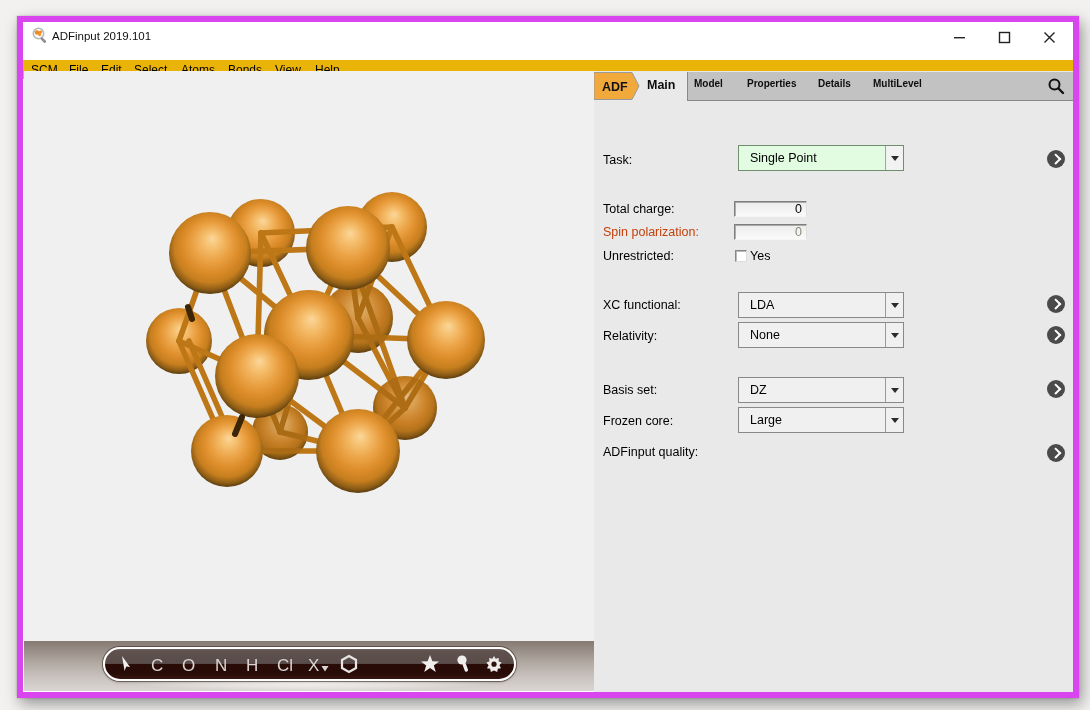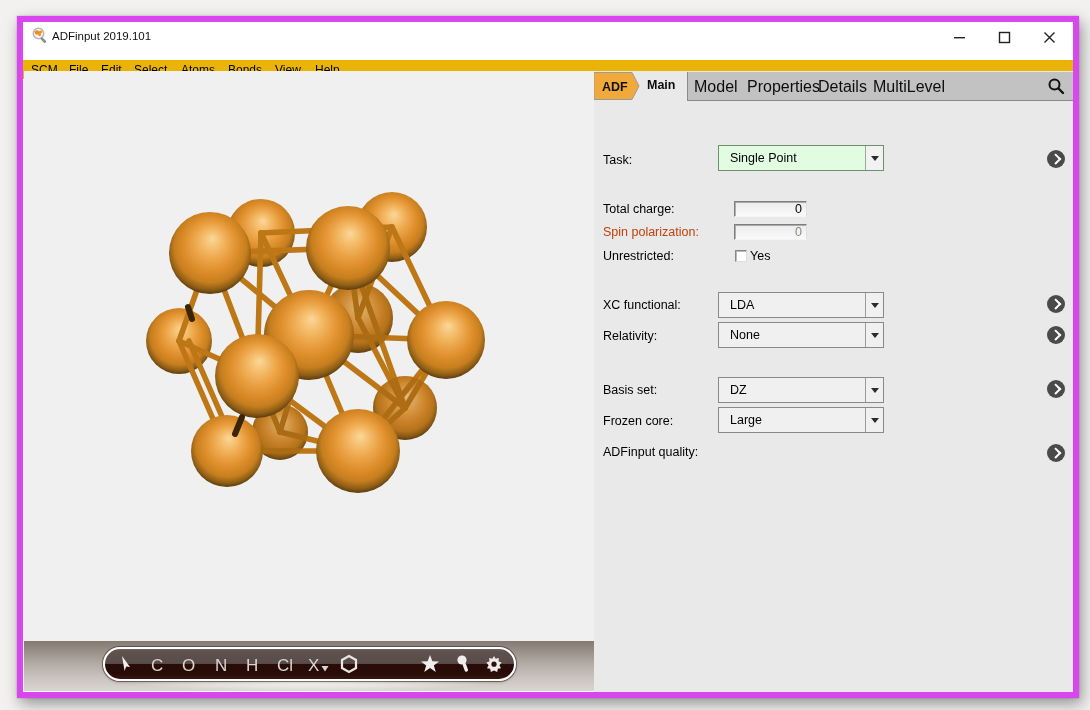--- a/index.html
+++ b/index.html
@@ -15,25 +15,25 @@
   #menubar span{position:absolute;top:3px;}
   
   #viewport{position:absolute;left:1px;top:49px;width:570px;height:620px;background:#f0f0f0;overflow:hidden;}
   #band{position:absolute;left:0;top:570px;width:570px;height:50px;background:linear-gradient(to bottom,#857a72 0%,#978d86 18%,#b3aaa4 45%,#cbc5c1 75%,#dad5d2 100%);}
   #pillreflect{position:absolute;left:85px;top:610px;width:401px;height:10px;background:radial-gradient(ellipse 52% 120% at 50% 0%, rgba(255,255,255,0.92), rgba(255,255,255,0.4) 55%, rgba(255,255,255,0) 90%);border-radius:0 0 40px 40px;}
   #pill{position:absolute;left:79px;top:576px;width:409px;height:30px;border-radius:17px;background:linear-gradient(to bottom,#6e605d 0%,#5f514e 8%,#5a4c49 45%,#554744 49.5%,#2a0c07 50.5%,#270b06 80%,#371410 100%);border:2px solid #fff;box-shadow:0 0 0 1px rgba(60,40,30,0.55), 0 1px 3px rgba(0,0,0,0.3);}
   .pilltxt{position:absolute;top:7px;color:#d9d5d3;font-size:17px;}
   
   #panel{position:absolute;left:571px;top:49px;width:479px;height:621px;background:#e9e9e9;}
   #tabstrip{position:absolute;left:93px;top:1px;width:385px;height:28px;background:#c2c2c2;border-left:1px solid #8a8a8a;border-bottom:1px solid #8a8a8a;}
-  #tabstrip span{position:absolute;top:6px;font-weight:normal;font-size:16px;color:#0d0d0d;}
+  #tabstrip span{position:absolute;top:6px;font-weight:bold;font-size:10px;color:#0d0d0d;}
   #adftab{position:absolute;left:0;top:1px;width:46px;height:28px;}
   #maintab{position:absolute;left:53px;top:7px;font-weight:bold;font-size:12.5px;color:#0d0d0d;}
   .flabel{position:absolute;left:9px;font-size:12.5px;color:#000;}
-  .combo{position:absolute;left:124px;width:164px;height:24px;background:#f0f0f0;border:1px solid #898989;}
+  .combo{position:absolute;left:144px;width:164px;height:24px;background:#f0f0f0;border:1px solid #898989;}
   .combo .txt{position:absolute;left:11px;top:5px;font-size:12.5px;color:#000;}
   .combo .btn{position:absolute;right:0;top:0;width:17px;height:100%;border-left:1px solid #9a9a9a;}
   .combo .arr{position:absolute;right:4px;top:10px;width:0;height:0;border-left:4.5px solid transparent;border-right:4.5px solid transparent;border-top:5px solid #2b2b2b;}
   .entry{position:absolute;left:140px;width:67px;height:14px;background:linear-gradient(to bottom,#ececec,#fafafa);border:1px solid #7e7e7e;border-bottom-color:#f5f5f5;border-right-color:#e0e0e0;box-shadow:inset 1px 1px 0 rgba(90,90,90,0.45);font-size:12.5px;text-align:right;padding-right:4px;}
   .gobtn{position:absolute;left:453px;width:18px;height:18px;border-radius:50%;background:#4a4a4a;}
   .gobtn:after{content:"";position:absolute;left:4.5px;top:4.5px;width:5.5px;height:5.5px;border-top:2px solid #fff;border-right:2px solid #fff;transform:rotate(45deg);}
 </style>
 </head>
 <body>
 <div id="win">

